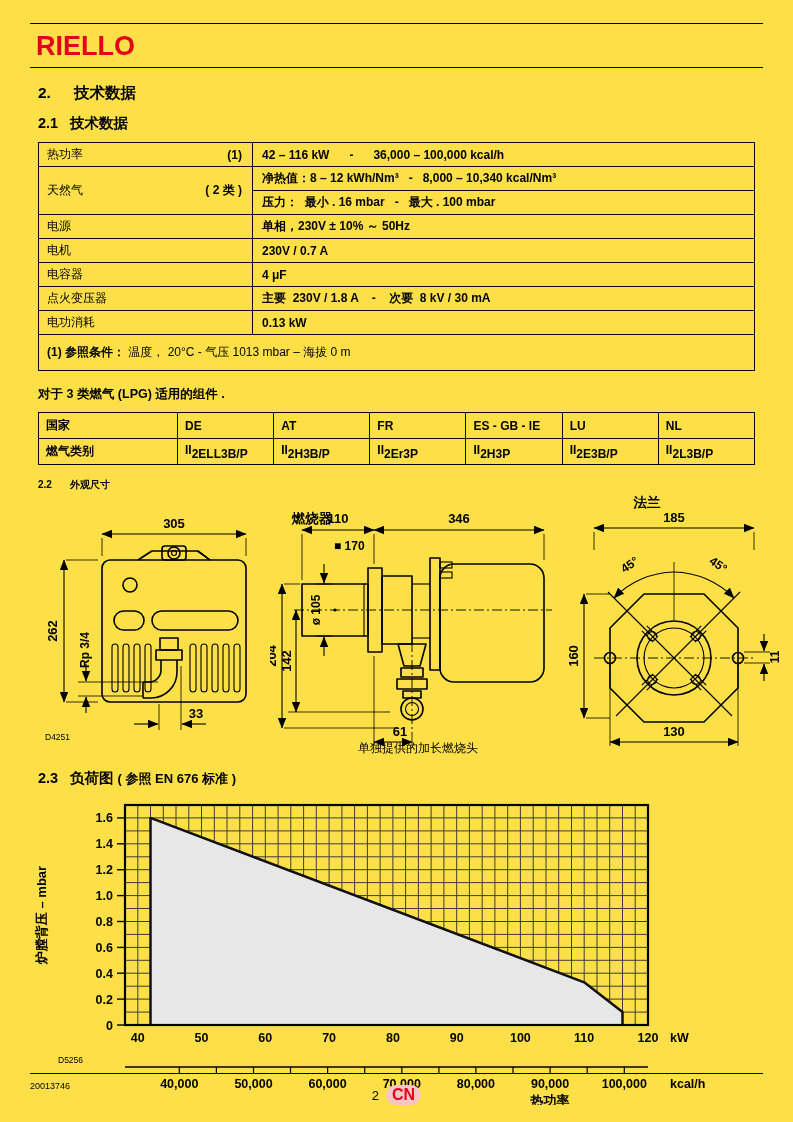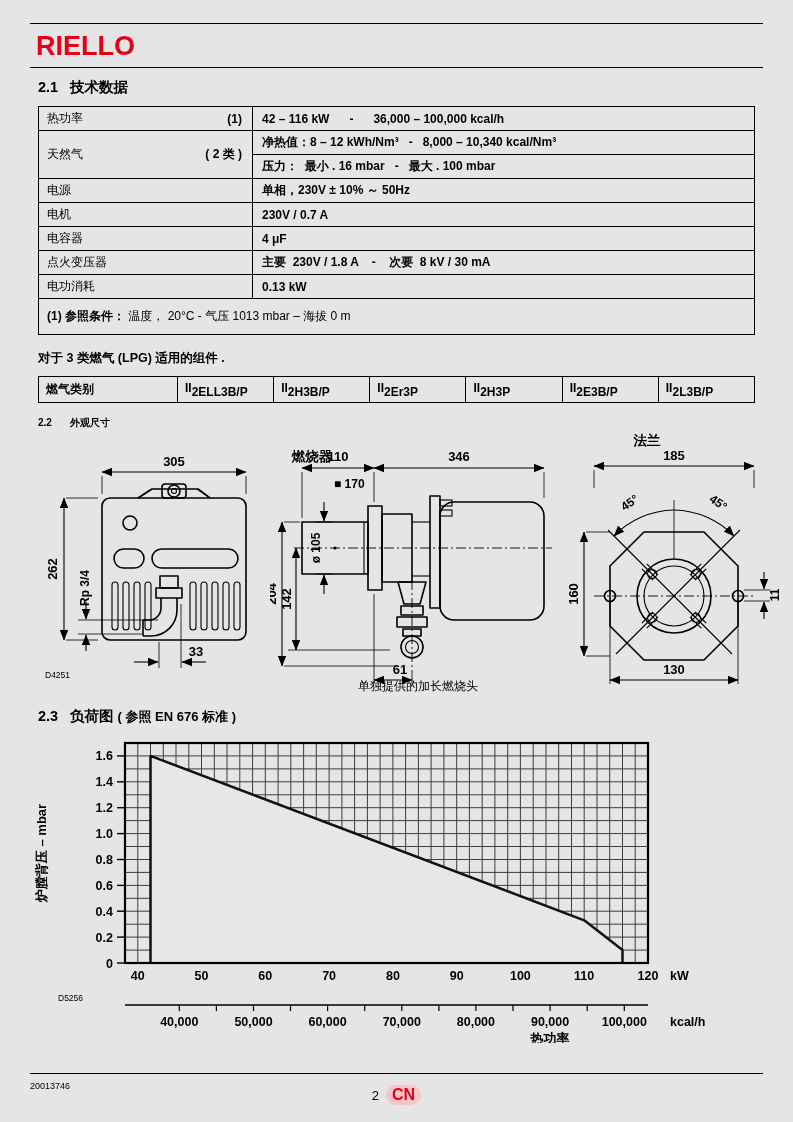--- a/index.html
+++ b/index.html
@@ -1,17 +1,17 @@
 <!DOCTYPE html>
 <html><head>
 <meta charset="utf-8">
 <style>
   * { margin:0; padding:0; box-sizing:border-box; }
   body { background:#888; font-family:"Liberation Sans", sans-serif; color:#000; }
-  .page { position:relative; width:793px; height:1122px; background:#e5e5e5; margin:0 auto;
+  .page { position:relative; width:793px; height:1122px; background:#fde047; margin:0 auto;
           padding:23px 30px 0 30px; overflow:hidden; }
   .rule { border-top:1.6px solid #000; }
   .logo-band { border-bottom:1.6px solid #000; padding:7px 0 5px 6px; }
   .logo { display:inline-block; color:#e2001a; font-weight:bold; font-size:27px;
           letter-spacing:0px; font-stretch:condensed; transform:scaleY(1.05); }
   .h2 { margin:15px 0 0 8px; font-size:15.5px; font-weight:bold; }
   .h2 .num { display:inline-block; width:36px; }
   .h21 { margin:10px 0 0 8px; font-size:14.5px; font-weight:bold; }
   .h21 .num { display:inline-block; width:32px; }
 
@@ -64,20 +64,23 @@
 </style>
 </head>
 <body>
 
 <div class="page">
   <div class="rule"></div>
   <div class="logo-band">
     <span class="logo">RIELLO</span>
   </div>
 
+  <div class="h2">
+    <span class="num">2.</span><span>技术数据</span>
+  </div>
   <div class="h21">
     <span class="num">2.1</span><span>技术数据</span>
   </div>
 
   <table class="spec">
     <tbody>
         <tr>
       <td class="lbl">
             <div class="lblrow">
               <span>热功率</span>
@@ -121,20 +124,29 @@
     <tr class="noterow">
       <td colspan="2"><b>(1) 参照条件：</b><span> 温度， 20°C - 气压 1013 mbar – 海拔 0 m</span></td>
     </tr>
   </tbody>
     </table>
 
   <div class="lpgline">对于 3 类燃气 (LPG) 适用的组件 .</div>
 
   <table class="gas">
     <tbody>
+        <tr>
+      <th class="c0">国家</th>
+      <th>DE</th>
+      <th>AT</th>
+      <th>FR</th>
+      <th>ES - GB - IE</th>
+      <th>LU</th>
+      <th>NL</th>
+    </tr>
     <tr>
       <th class="c0">燃气类别</th>
       <td><span class="ii">II</span><span>2ELL3B/P</span></td>
       <td><span class="ii">II</span><span>2H3B/P</span></td>
       <td><span class="ii">II</span><span>2Er3P</span></td>
       <td><span class="ii">II</span><span>2H3P</span></td>
       <td><span class="ii">II</span><span>2E3B/P</span></td>
       <td><span class="ii">II</span><span>2L3B/P</span></td>
     </tr>
   </tbody>

